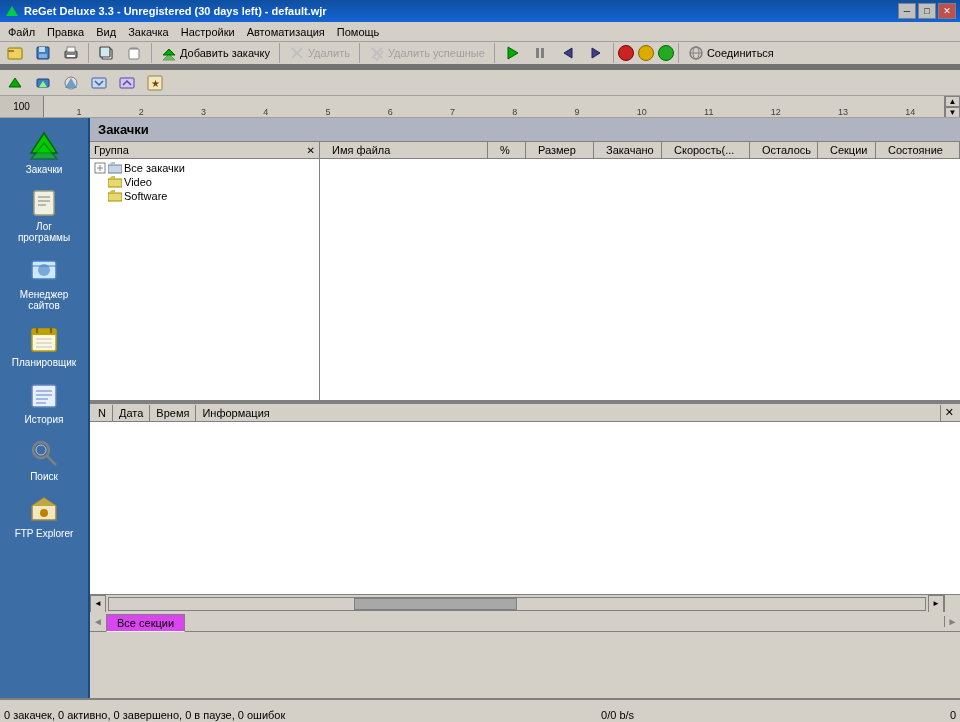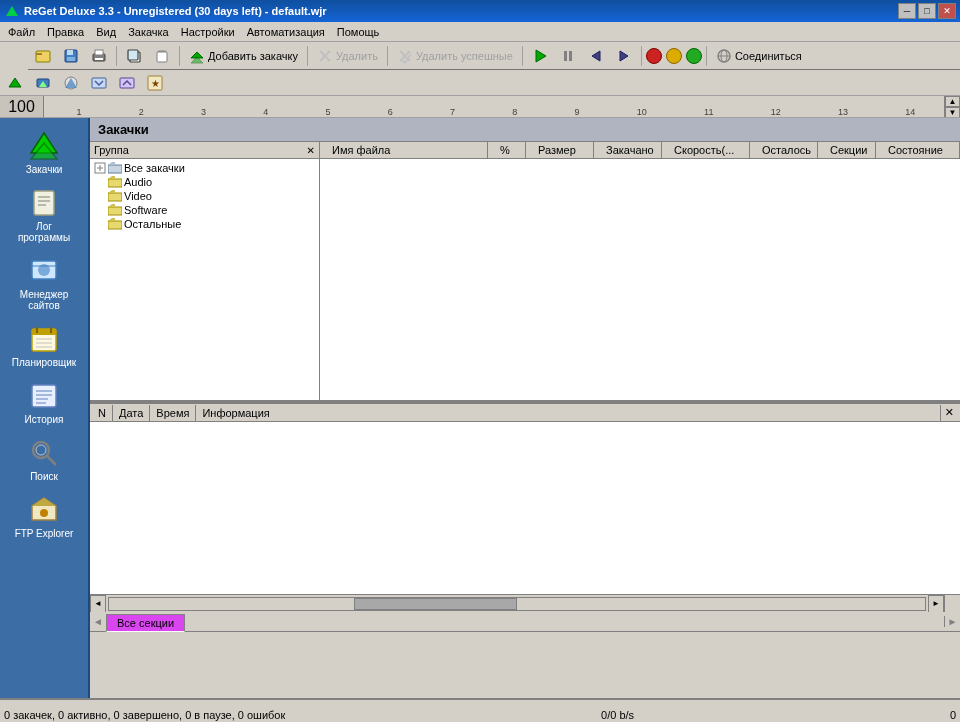--- a/index.html
+++ b/index.html
@@ -28,22 +28,22 @@
       background: #d4d0c8; border-bottom: 1px solid #a0a0a0;
       padding: 0 2px;
     }
     .menu-item {
       padding: 2px 6px; cursor: pointer; font-size: 11px; color: #000;
     }
 
     
     .toolbar {
       display: flex; align-items: center; height: 28px;
-      background: #d4d0c8; border-bottom: 1px solid #737373;
-      padding: 0 2px; gap: 2px; margin-left: 28px;
+      background: #d4d0c8; border-bottom: 6px solid #737373;
+      padding: 0 2px; gap: 2px;
     }
     .tb-btn {
       display: flex; align-items: center; justify-content: center;
       height: 22px; padding: 0 4px; cursor: pointer;
       border: 1px solid transparent; font-size: 11px; gap: 3px;
       color: #000;
     }
     .tb-btn.disabled { color: #a0a0a0; cursor: default; }
     .tb-sep { width: 1px; height: 20px; background: #a0a0a0; margin: 0 2px; }
 
@@ -54,21 +54,21 @@
       padding: 0 2px; gap: 2px;
     }
 
     
     .ruler {
       display: flex; align-items: center; height: 22px;
       background: #d4d0c8; border-bottom: 1px solid #a0a0a0;
       position: relative; overflow: hidden;
     }
     .ruler-label {
-      width: 44px; text-align: center; font-size: 16px;
+      width: 44px; text-align: center; font-size: 10px;
       border-right: 1px solid #808080; background: #c8c4bc;
       height: 100%; display: flex; align-items: center; justify-content: center;
     }
     .ruler-track {
       flex: 1; height: 100%; position: relative; background: #d4d0c8;
       display: flex; align-items: flex-end;
     }
     .ruler-arrow { flex: 1; background: #d4d0c8; border: 1px solid #808080; display: flex; align-items: center; justify-content: center; font-size: 8px; cursor: pointer; }
 
     
@@ -507,42 +507,28 @@
                   <path d="M0 3 L0 11 L14 11 L14 3 Z" fill="#c8d4e0" stroke="#6080a0" stroke-width="1"></path>
                   <path d="M0 3 L4 0 L7 0 L7 3 Z" fill="#b0c0d0"></path>
                 </svg>
               <span>Все закачки</span>
             </div>
             <div class="tree-item tree-indent">
               <svg width="14" height="12" viewBox="0 0 14 12">
                   <path d="M0 3 L0 11 L14 11 L14 3 Z" fill="#e8d870" stroke="#a09000" stroke-width="1"></path>
                   <path d="M0 3 L4 0 L7 0 L7 3 Z" fill="#d0c050"></path>
                 </svg>
-              <span>Audio</span>
-            </div>
-            <div class="tree-item tree-indent">
-              <svg width="14" height="12" viewBox="0 0 14 12">
-                  <path d="M0 3 L0 11 L14 11 L14 3 Z" fill="#e8d870" stroke="#a09000" stroke-width="1"></path>
-                  <path d="M0 3 L4 0 L7 0 L7 3 Z" fill="#d0c050"></path>
-                </svg>
               <span>Video</span>
             </div>
             <div class="tree-item tree-indent">
               <svg width="14" height="12" viewBox="0 0 14 12">
                   <path d="M0 3 L0 11 L14 11 L14 3 Z" fill="#e8d870" stroke="#a09000" stroke-width="1"></path>
                   <path d="M0 3 L4 0 L7 0 L7 3 Z" fill="#d0c050"></path>
                 </svg>
               <span>Software</span>
-            </div>
-            <div class="tree-item tree-indent">
-              <svg width="14" height="12" viewBox="0 0 14 12">
-                  <path d="M0 3 L0 11 L14 11 L14 3 Z" fill="#e8d870" stroke="#a09000" stroke-width="1"></path>
-                  <path d="M0 3 L4 0 L7 0 L7 3 Z" fill="#d0c050"></path>
-                </svg>
-              <span>Остальные</span>
             </div>
           </div>
         </div>
 
         <div class="file-list">
           <div class="file-list-header">
             <div class="col-header" style="width:160px;">Имя файла</div>
             <div class="col-header" style="width:30px;">%</div>
             <div class="col-header" style="width:60px;">Размер</div>
             <div class="col-header" style="width:60px;">Закачано</div>

